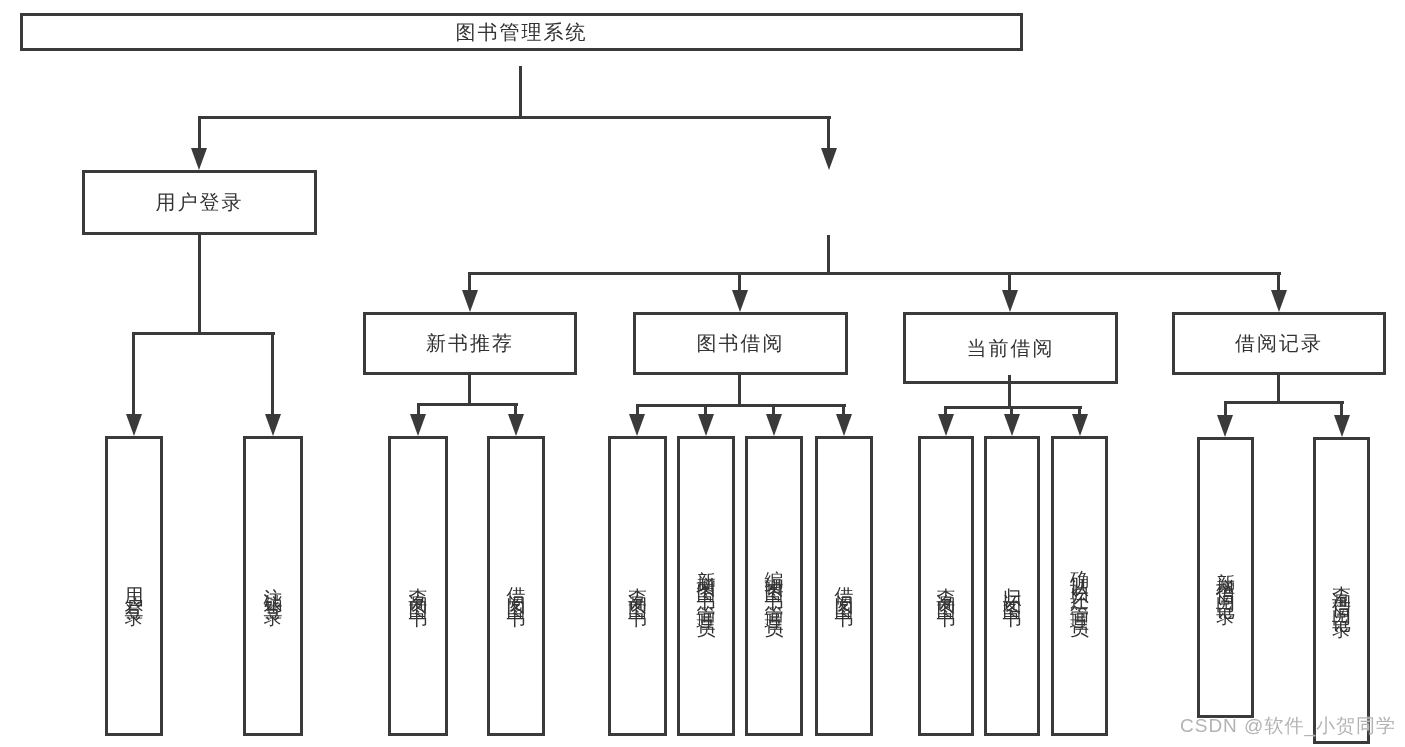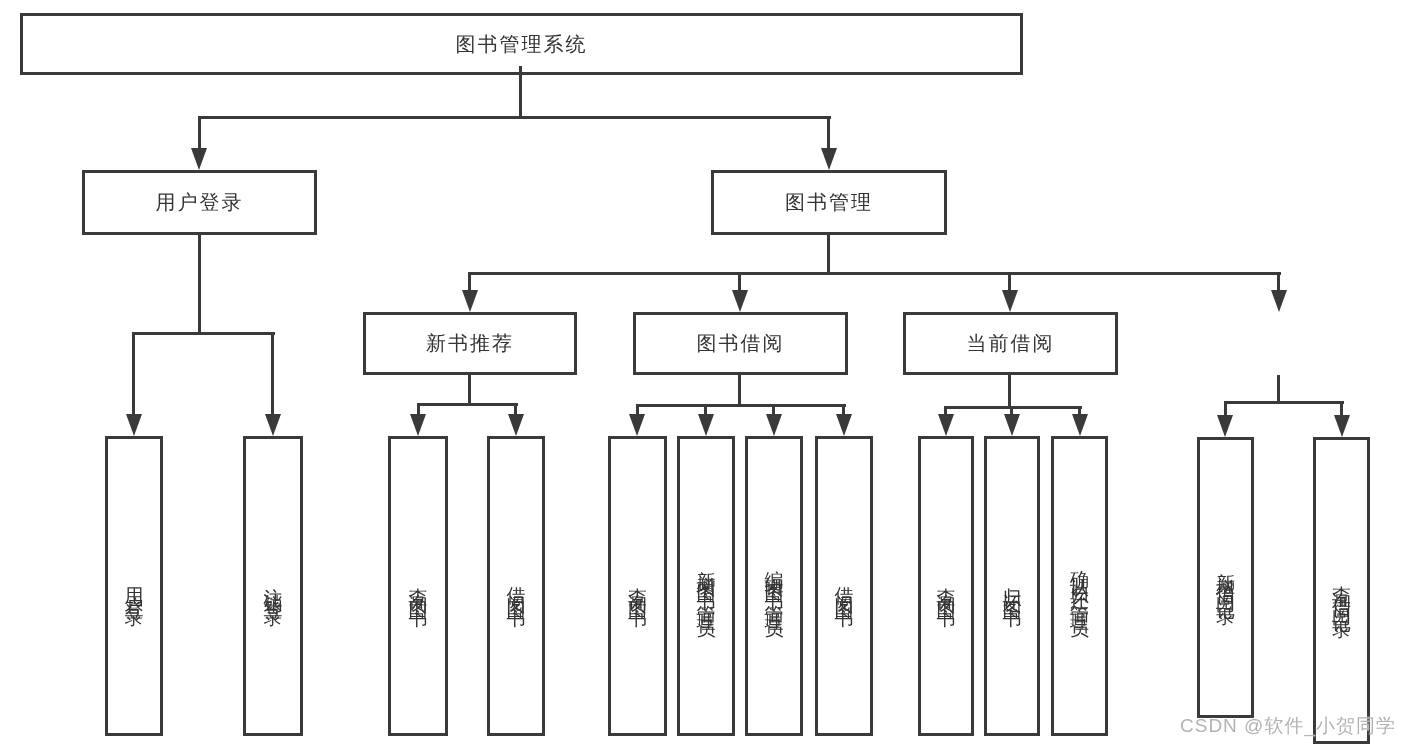--- a/index.html
+++ b/index.html
@@ -56,39 +56,39 @@
     white-space: nowrap;
     z-index: 10;
     text-shadow: 0 0 2px #ffffff;
   }
 </style>
 </head>
 <body>
 
 <div class="canvas">
 
-  <div class="box" style="left:20px;top:13px;width:1003px;height:62px;">
+  <div class="box" style="left:20px;top:13px;width:1003px;height:38px;">
     <span class="h-label">图书管理系统</span>
   </div>
 
   <div class="box" style="left:82px;top:170px;width:235px;height:65px;">
     <span class="h-label">用户登录</span>
-  </div>
-  <div class="box" style="left:711px;top:170px;width:236px;height:65px;">
-    <span class="h-label">图书管理</span>
   </div>
 
   <div class="box" style="left:633px;top:312px;width:215px;height:63px;">
     <span class="h-label">图书借阅</span>
   </div>
   <div class="box" style="left:363px;top:312px;width:214px;height:63px;">
     <span class="h-label">新书推荐</span>
   </div>
-  <div class="box" style="left:903px;top:312px;width:215px;height:63px;">
+  <div class="box" style="left:903px;top:312px;width:215px;height:72px;">
     <span class="h-label">当前借阅</span>
+  </div>
+  <div class="box" style="left:1172px;top:312px;width:214px;height:63px;">
+    <span class="h-label">借阅记录</span>
   </div>
 
   <div class="box" style="left:105px;top:436px;width:58px;height:300px;">
     <span class="v-label">用户登录</span>
   </div>
   <div class="box" style="left:243px;top:436px;width:60px;height:300px;">
     <span class="v-label">注销登录</span>
   </div>
 
   <div class="box" style="left:388px;top:436px;width:60px;height:300px;">

